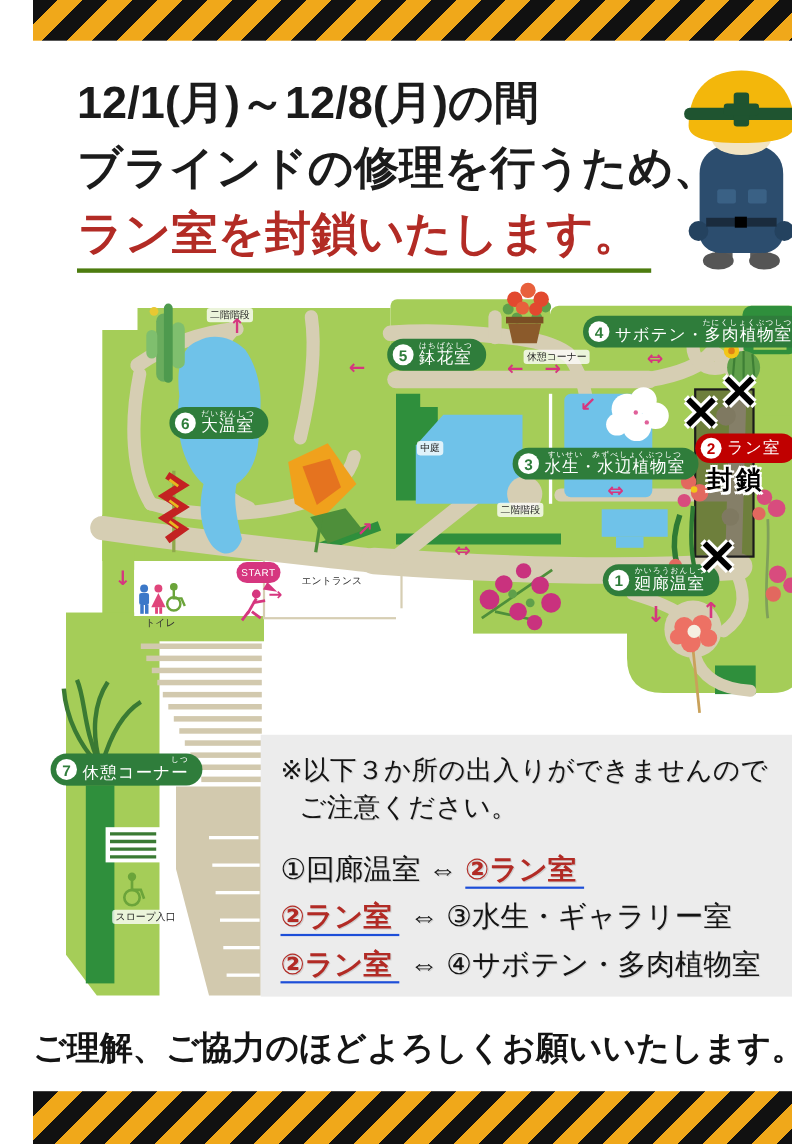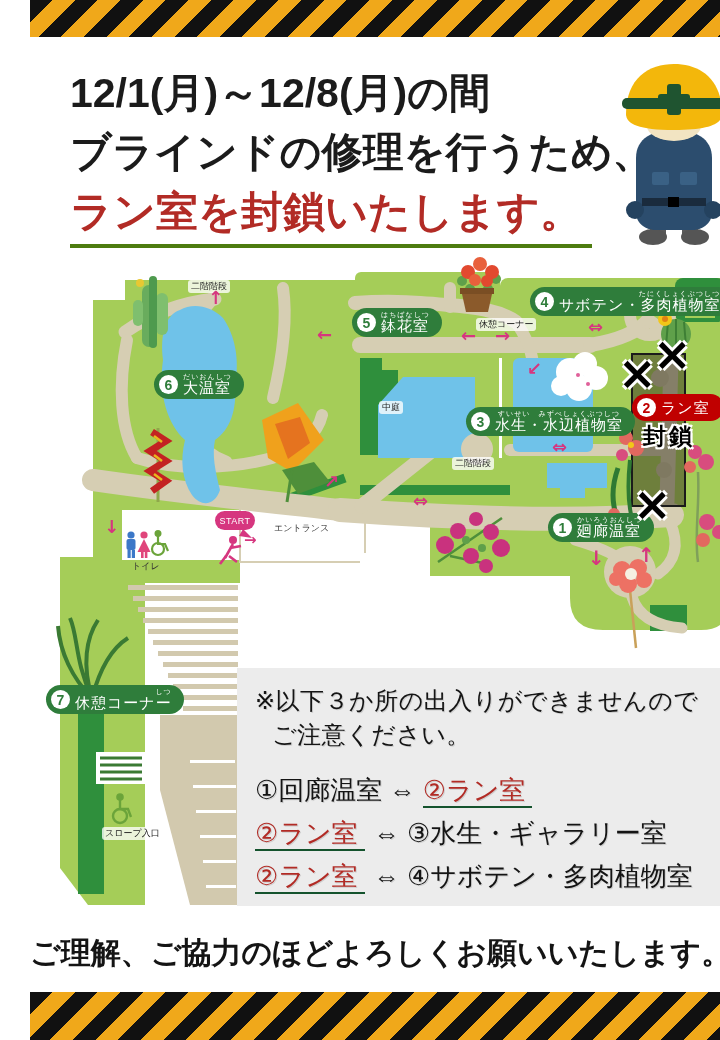--- a/index.html
+++ b/index.html
@@ -44,22 +44,22 @@
         align-items:center;justify-content:center;letter-spacing:.5px;}
 
   
   .warning-box{position:absolute;left:207px;top:668px;width:548px;height:238px;background:#ECECEC;
         padding:16px 0 0 18px;box-sizing:border-box;color:#141414;}
   .wb-line{font-size:24px;line-height:34px;letter-spacing:.5px;white-space:nowrap;
         text-shadow:1px 1px 0 rgba(120,120,120,.25);}
   .wb-line.indent{padding-left:17px;}
   .wb-routes{margin-top:17px;font-size:26px;line-height:43px;white-space:nowrap;
         text-shadow:1px 1px 0 rgba(120,120,120,.25);}
-  .route-red{color:#B22B25;display:inline-block;border-bottom:2px solid #14532d;
-        padding-right:7px;margin-right:2px;line-height:32px;}
+  .route-red{color:#B22B25;display:inline-block;border-bottom:2px solid #1d4ed8;
+        padding-right:7px;margin-right:2px;line-height:32px;font-weight:bold;}
 
   .closing{position:absolute;left:0;top:933px;width:608px;text-align:center;
         font-size:30px;font-weight:900;color:#141414;letter-spacing:0;white-space:nowrap;}
   svg{display:block;}
 </style>
 </head>
 <body>
 
 <div class="page">
 

